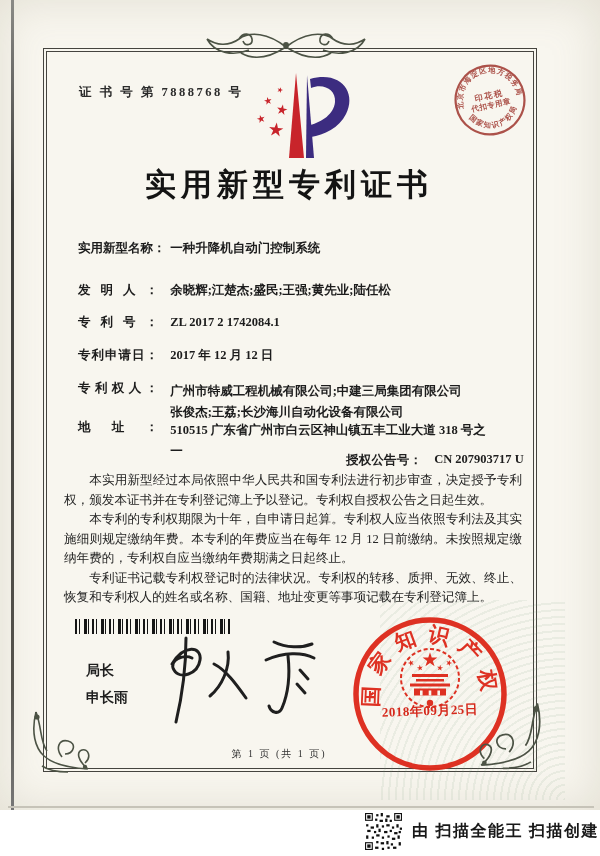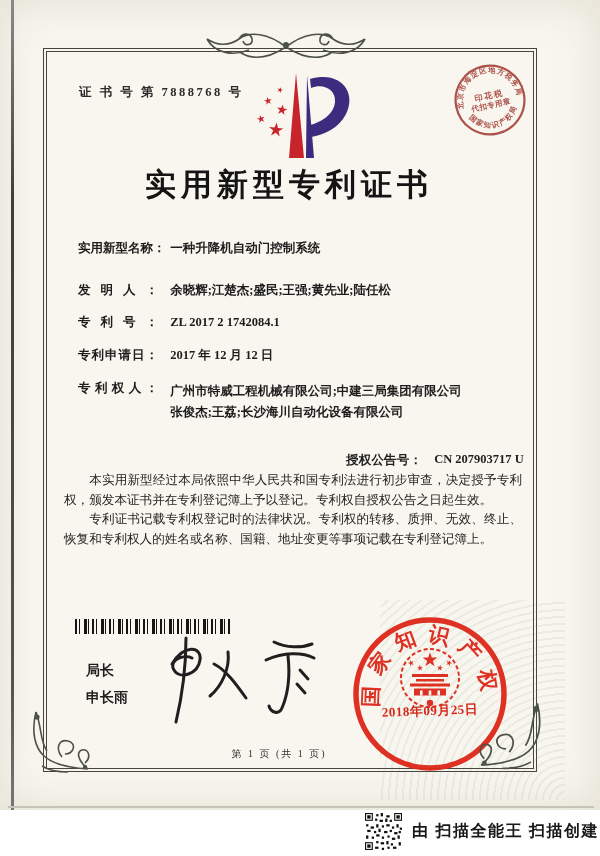--- a/index.html
+++ b/index.html
@@ -149,27 +149,33 @@
   </div>
   <div class="field-row" style="top:348px">
     <span class="flabel">专利申请日：</span>
     <span class="fvalue">2017 年 12 月 12 日</span>
   </div>
   <div class="field-row" style="top:381px">
     <span class="flabel">专利权人：</span>
     <span class="fvalue-block"><span>广州市特威工程机械有限公司;中建三局集团有限公司</span><br>
       <span>张俊杰;王荔;长沙海川自动化设备有限公司</span></span>
   </div>
+  <div class="field-row" style="top:420px">
+    <span class="flabel">地址：</span>
+    <span class="fvalue-block"><span>510515 广东省广州市白云区神山镇五丰工业大道 318 号之</span><br>
+      <span>一</span></span>
+  </div>
   <div class="grant-no-row" style="top:452px">
     <span class="flabel">授权公告号：</span>
     <span class="fvalue">CN 207903717 U</span>
   </div>
 
   <div class="body-text">
     <p>本实用新型经过本局依照中华人民共和国专利法进行初步审查，决定授予专利权，颁发本证书并在专利登记簿上予以登记。专利权自授权公告之日起生效。</p>
+    <p>本专利的专利权期限为十年，自申请日起算。专利权人应当依照专利法及其实施细则规定缴纳年费。本专利的年费应当在每年 12 月 12 日前缴纳。未按照规定缴纳年费的，专利权自应当缴纳年费期满之日起终止。</p>
     <p>专利证书记载专利权登记时的法律状况。专利权的转移、质押、无效、终止、恢复和专利权人的姓名或名称、国籍、地址变更等事项记载在专利登记簿上。</p>
   </div>
 
   <div class="barcode"></div>
 
   <div class="director-label">局长</div>
   <div class="director-name">申长雨</div>
 
   <svg class="signature" viewBox="0 0 172 102">
     <g stroke="#1f1f1f" stroke-width="3" fill="none" stroke-linecap="round">

